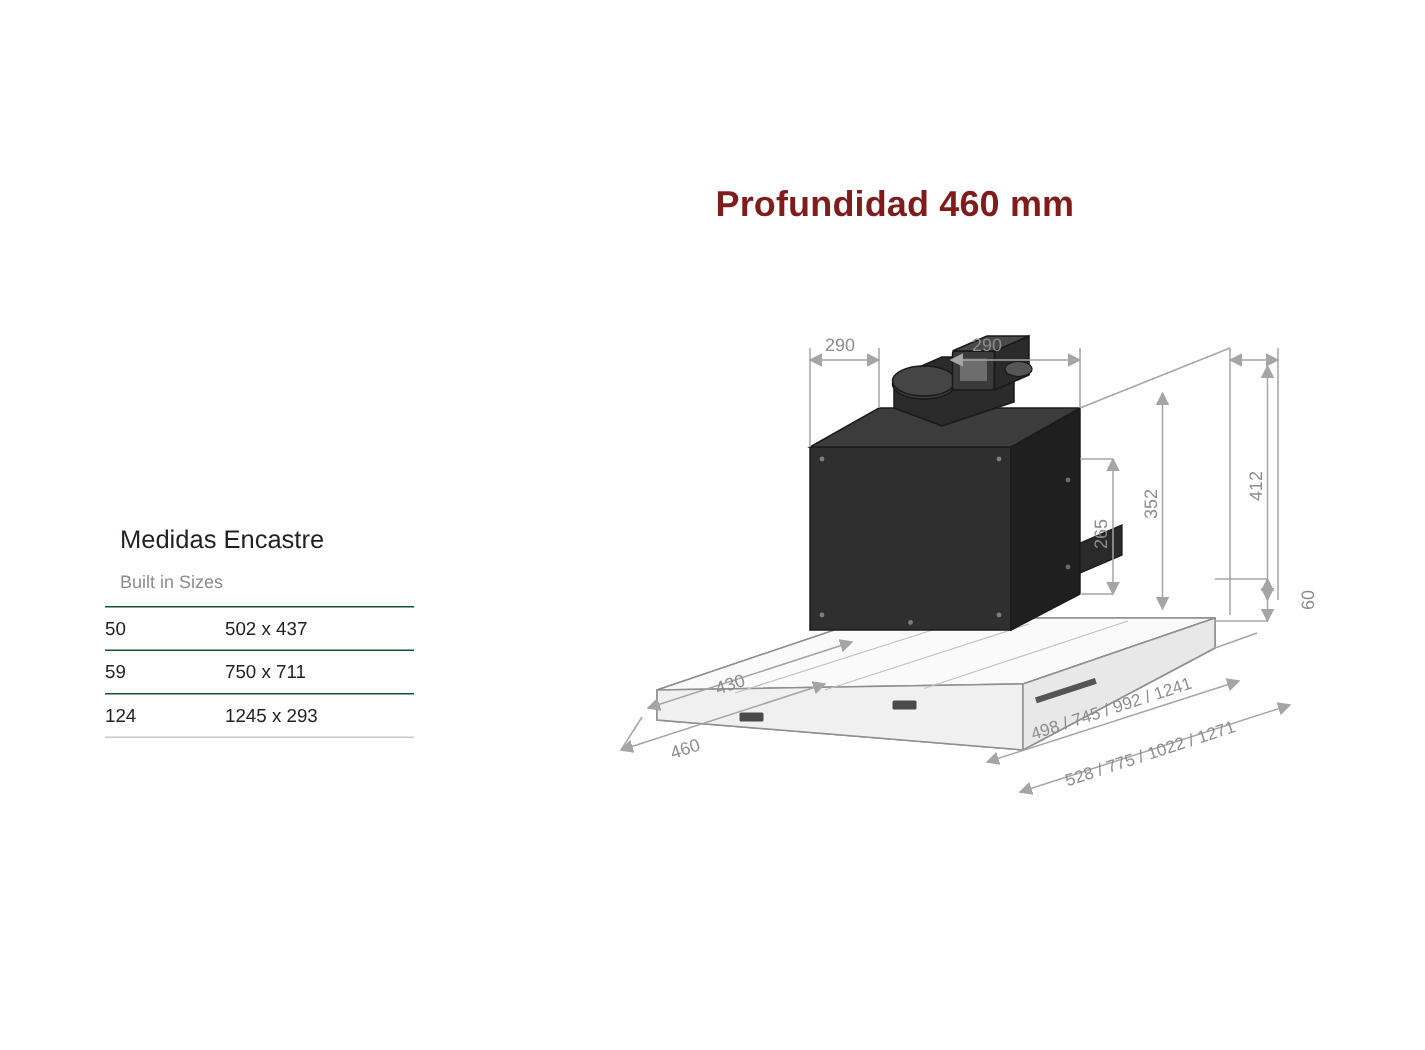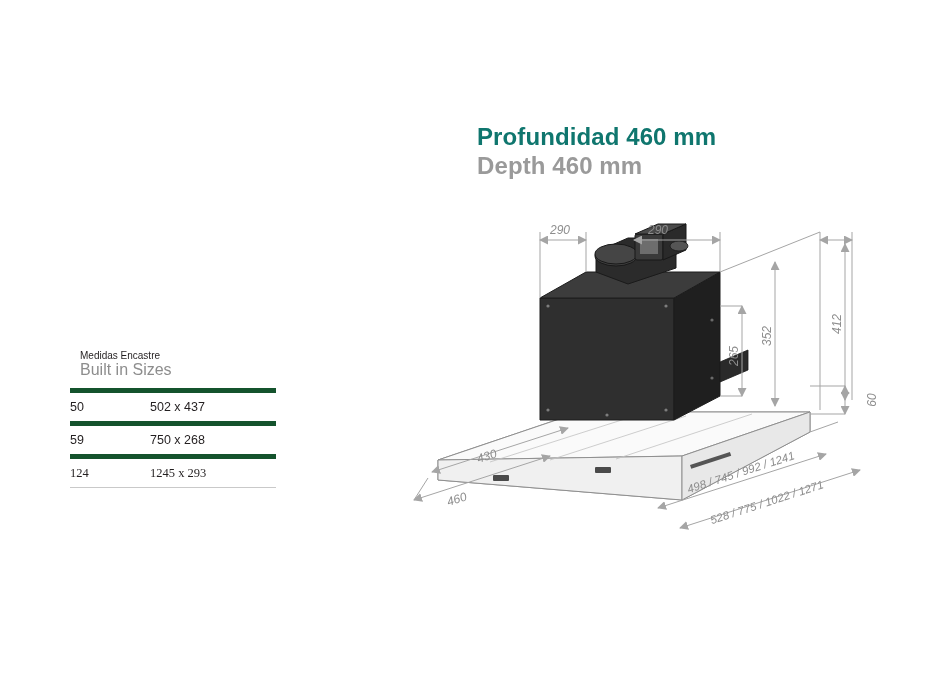--- a/index.html
+++ b/index.html
@@ -23,116 +23,113 @@
   
   .title-block {
     position: absolute;
     left: 477px;
     top: 124px;
     line-height: 1.05;
   }
   .title-es {
     font-size: 24px;
     font-weight: bold;
-    color: #0f766e;
+    color: #7f1d1d;
     letter-spacing: 0.1px;
     white-space: nowrap;
   }
   .title-en {
     font-size: 24px;
     font-weight: bold;
     color: #9a9a9a;
     letter-spacing: 0.1px;
     white-space: nowrap;
     margin-top: 4px;
   }
 
   
   .table-block {
     position: absolute;
     left: 70px;
     top: 350px;
     width: 206px;
   }
   .table-head-es {
-    font-size: 10px;
+    font-size: 17px;
     color: #231f20;
     padding-left: 10px;
-    margin-bottom: 0;
+    margin-bottom: 11px;
   }
   .table-head-en {
-    font-size: 16px;
+    font-size: 12px;
     color: #8d8d8d;
     padding-left: 10px;
     margin-bottom: 9px;
   }
   table.sizes {
     border-collapse: collapse;
     width: 206px;
     font-size: 12.5px;
     color: #231f20;
   }
   table.sizes td {
-    border-top: 5px solid #14532d;
+    border-top: 1px solid #14532d;
     padding: 6px 0 6px 0;
     height: 16px;
   }
   table.sizes tr:last-child td {
     border-bottom: 1px solid #c9c9c9;
-    font-family: Liberation Serif, serif;
   }
   td.col-model {
     width: 80px;
     padding-left: 10px;
   }
   td.col-size {
     padding-left: 16px;
     margin-top: 22px;
   }
 
   
   .drawing {
     position: absolute;
     left: 390px;
     top: 210px;
-    font-style: italic;
   }
   .dim-label {
     font-size: 12px;
     fill: #8d8d8d;
     font-family: "Liberation Sans", sans-serif;
   }
   .dim-label-small {
     font-size: 11.5px;
     fill: #8d8d8d;
     font-family: "Liberation Sans", sans-serif;
   }
 </style>
 </head>
 <body>
 
 <div class="page">
 
   <div class="title-block">
     <div class="title-es">Profundidad 460 mm</div>
-    <div class="title-en">Depth 460 mm</div>
   </div>
 
   <div class="table-block">
     <div class="table-head-es">Medidas Encastre</div>
     <div class="table-head-en">Built in Sizes</div>
     <table class="sizes">
       <tbody>
         <tr>
           <td class="col-model">50</td>
           <td class="col-size">502 x 437</td>
         </tr>
         <tr>
           <td class="col-model">59</td>
-          <td class="col-size">750 x 268</td>
+          <td class="col-size">750 x 711</td>
         </tr>
         <tr>
           <td class="col-model">124</td>
           <td class="col-size">1245 x 293</td>
         </tr>
       </tbody>
     </table>
   </div>
 
   <div class="drawing">

